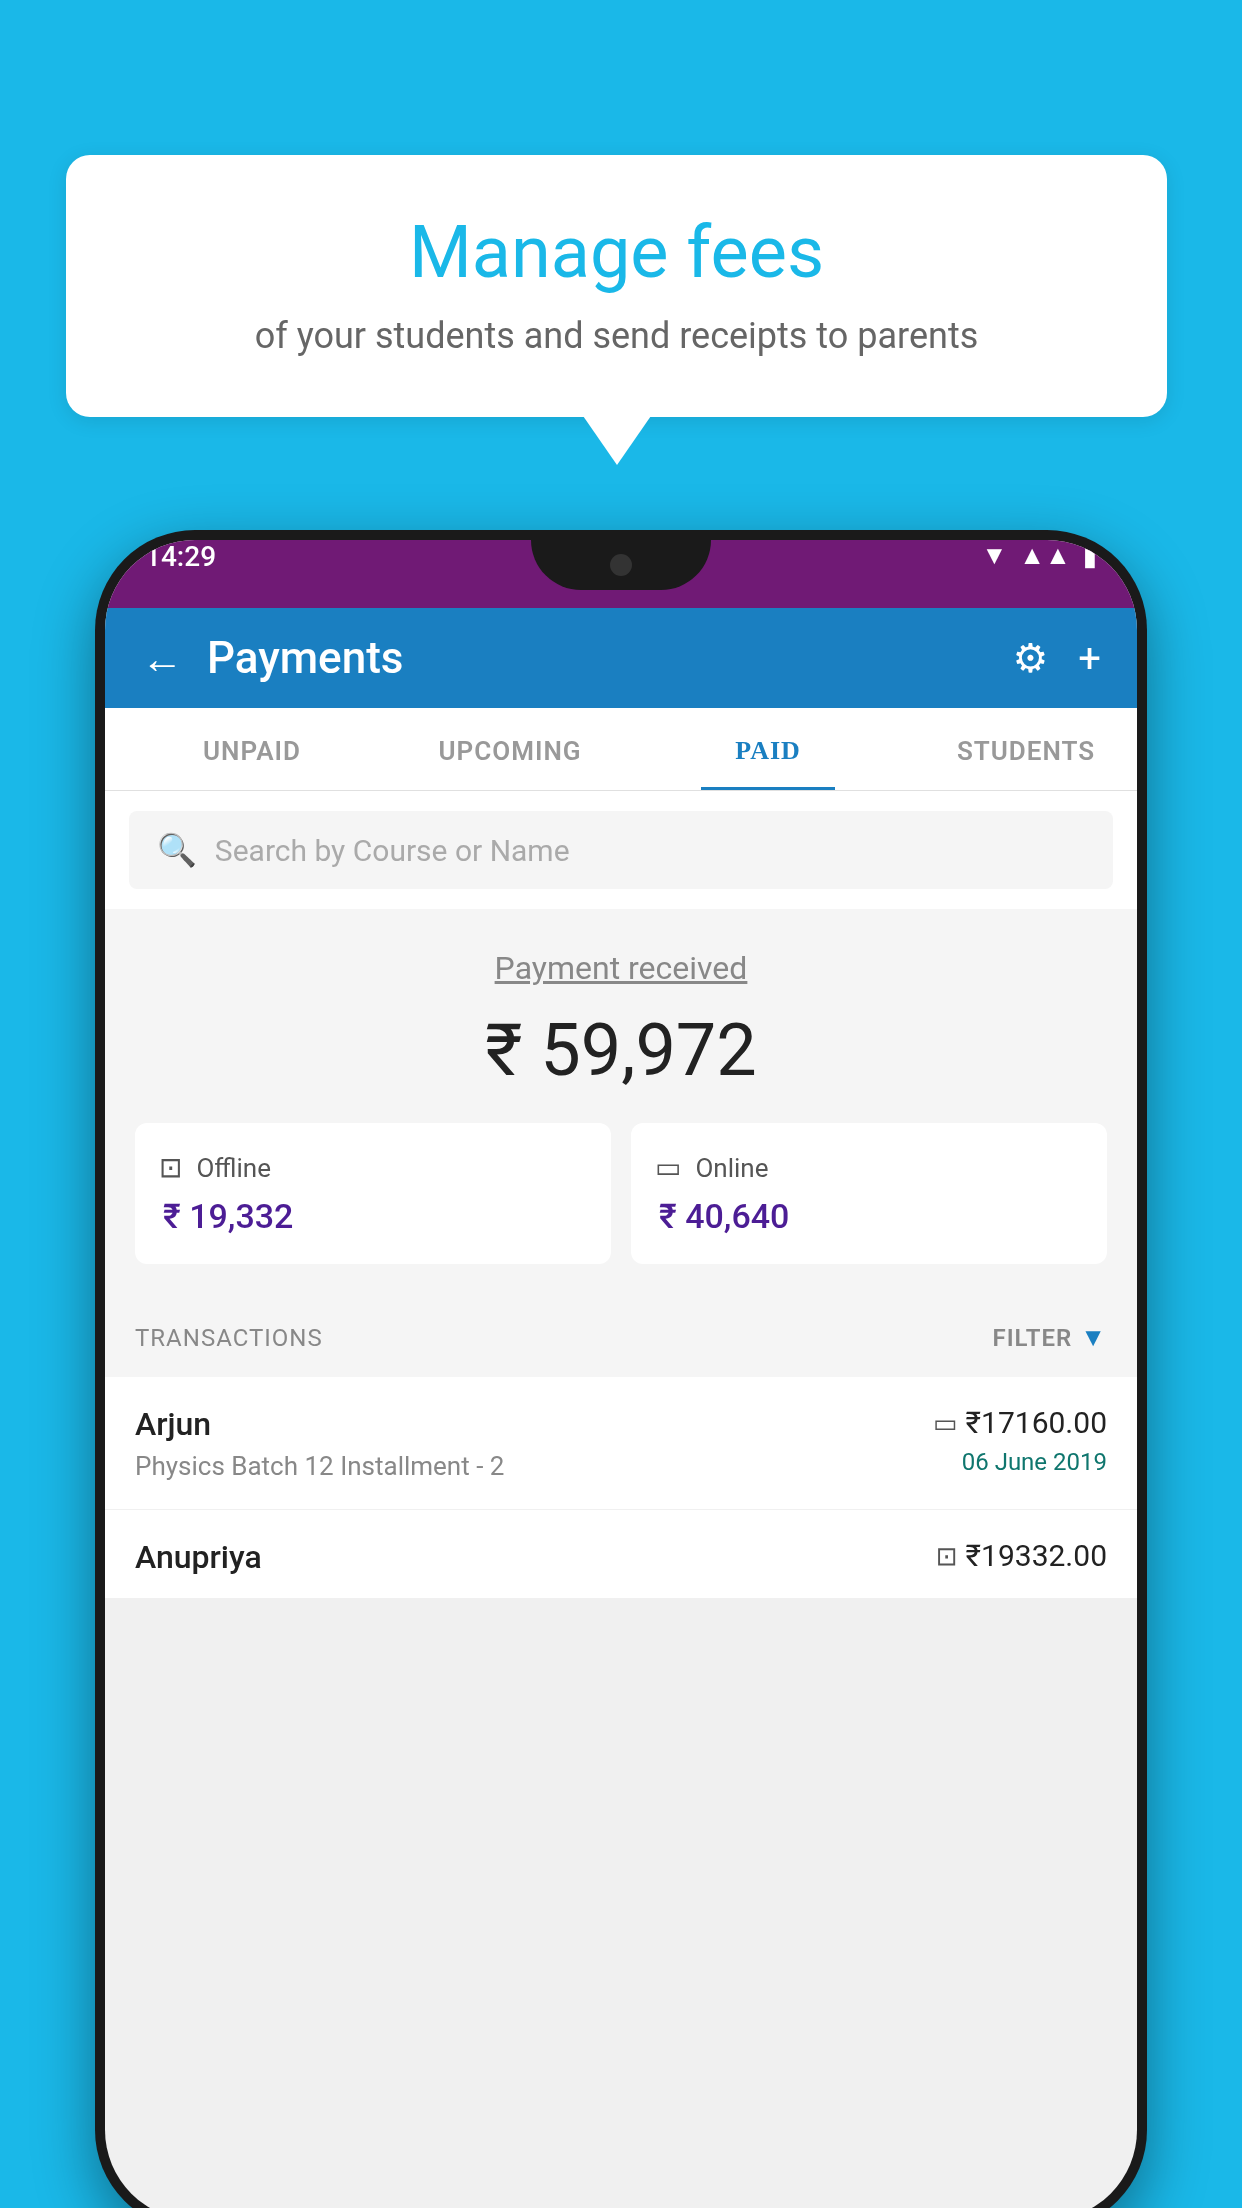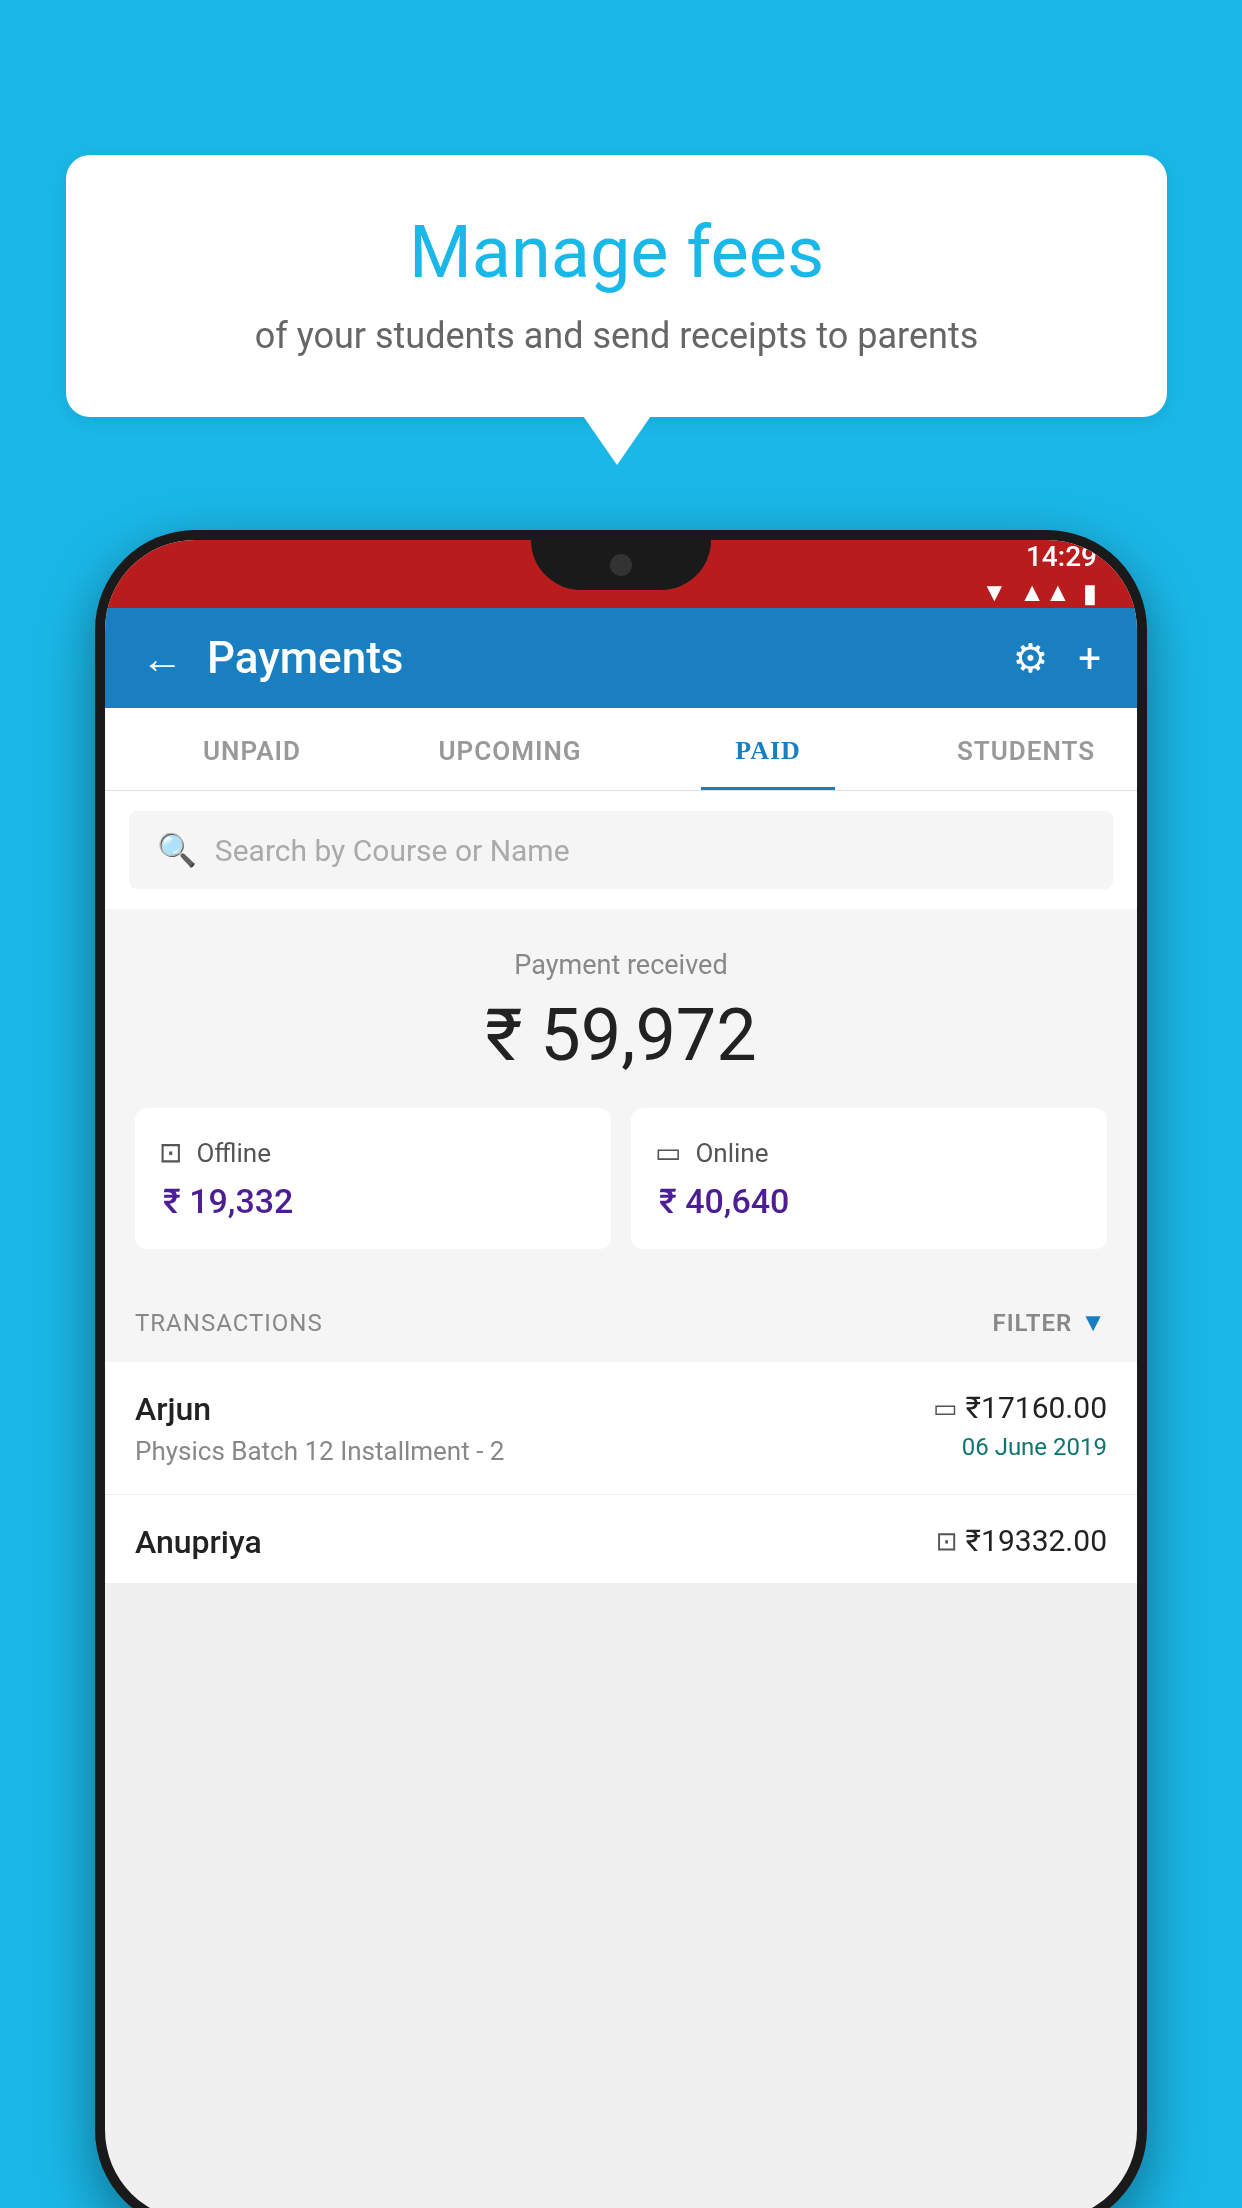--- a/index.html
+++ b/index.html
@@ -66,28 +66,27 @@
       left: 10px;
       right: 10px;
       bottom: 10px;
       background: #f0f0f0;
       border-radius: 90px;
       overflow: hidden;
     }
 
     
     .status-bar {
-      background: #b91c1c;
+      background: #701a75;
       height: 68px;
       display: flex;
-      align-items: flex-end;
+      align-items: flex-start;
       justify-content: space-between;
       padding: 0 40px;
       position: relative;
-      flex-direction: column;
     }
     .status-time {
       color: white;
       font-size: 28px;
       font-weight: 500;
     }
     .notch {
       position: absolute;
       top: 0;
       left: 50%;
@@ -202,23 +201,24 @@
       font-size: 30px;
     }
 
     
     .payment-summary {
       background: #f5f5f5;
       padding: 40px 30px 30px;
       text-align: center;
     }
     .payment-received-label {
-      font-size: 27px;
+      font-size: 32px;
       color: #888;
-      margin-bottom: 12px;
+      margin-bottom: 21px;
+      text-decoration: underline;
     }
     .payment-amount {
       font-size: 72px;
       font-weight: 400;
       color: #222;
       margin-bottom: 30px;
     }
 
     
     .payment-cards {

